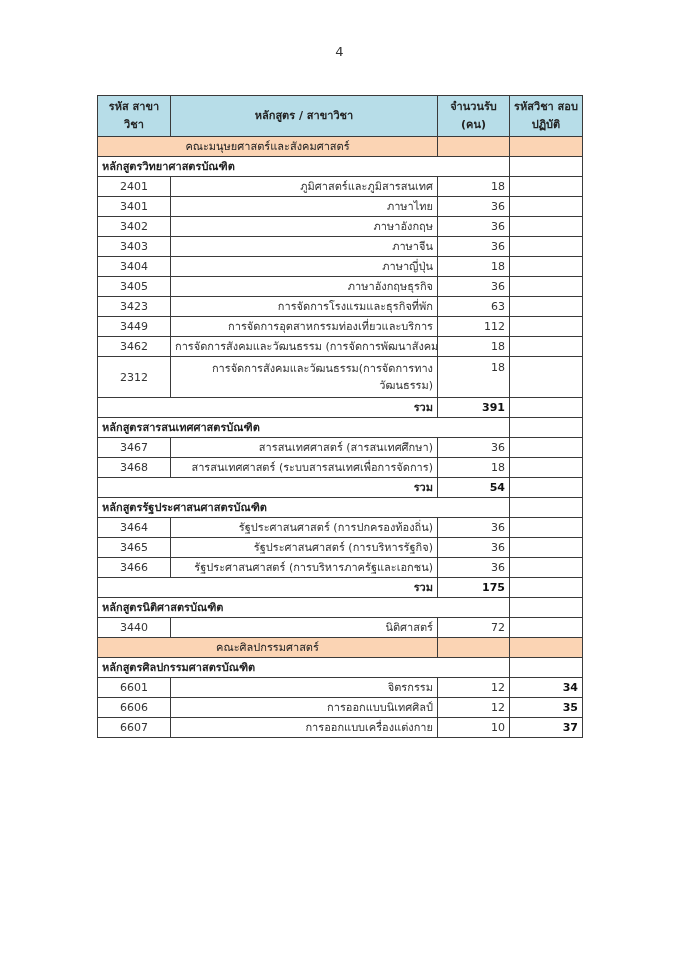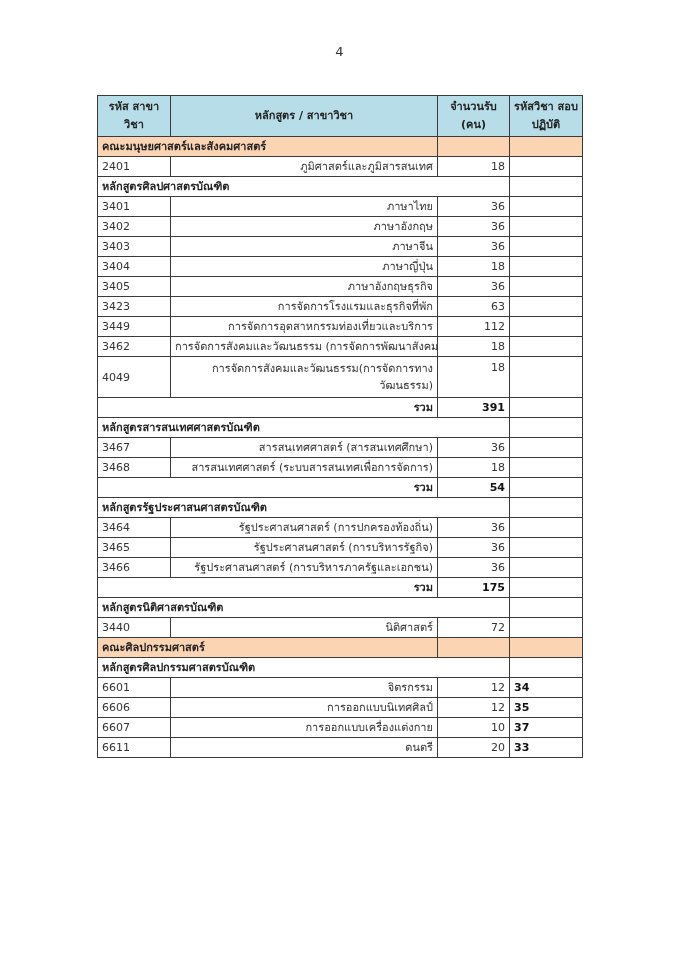--- a/index.html
+++ b/index.html
@@ -20,26 +20,26 @@
   table.admission td, table.admission th {
     border: 1px solid #3a3a3a; padding: 0 4px; height: 19px; line-height: 17px;
     vertical-align: middle; overflow: hidden; white-space: nowrap;
   }
   col.c-code { width: 73px; }
   col.c-name { width: 267px; }
   col.c-count { width: 72px; }
   col.c-exam { width: 73px; }
   th { background: #b7dde8; font-weight: bold; text-align: center; height: 40px !important; line-height: 18px !important; white-space: normal !important; font-size: 11px; color: #222; }
   tr.faculty td.faculty-name, tr.faculty td.blank { background: #fbd4b4; }
-  tr.faculty td.faculty-name { font-weight: bold; }
+  tr.faculty td.faculty-name { font-weight: normal; text-align: center; }
   tr.group td.group-name { font-weight: bold; text-align: left; }
-  td.code { text-align: left; color: #333; }
+  td.code { text-align: center; color: #333; }
   td.name { text-align: right; color: #333; }
   td.count { text-align: right; color: #333; }
-  td.exam { text-align: left; font-weight: bold; color: #111; }
+  td.exam { text-align: right; font-weight: bold; color: #111; }
   tr.subtotal td.label { text-align: right; font-weight: bold; }
   tr.subtotal td.count { font-weight: bold; color: #111; margin-top: 36px; }
   tr.tall td { height: 38px; white-space: normal; }
   tr.tall td.count { vertical-align: top; padding-top: 2px; }
 </style>
 </head>
 <body>
 
 <div class="page-number">4</div>
 
@@ -59,31 +59,31 @@
     </tr>
   </thead>
   <tbody>
 
     <tr class="faculty">
       <td class="faculty-name" colspan="2">คณะมนุษยศาสตร์และสังคมศาสตร์</td>
       <td class="blank"></td>
       <td class="blank"></td>
     </tr>
 
+    <tr class="group">
+      <td class="group-name" colspan="3">หลักสูตรวิทยาศาสตรบัณฑิต</td>
+      <td></td>
+    </tr>
     <tr>
       <td class="code">2401</td>
       <td class="name">ภูมิศาสตร์และภูมิสารสนเทศ</td>
       <td class="count">18</td>
       <td class="exam"></td>
     </tr>
 
-    <tr class="group">
-      <td class="group-name" colspan="3">หลักสูตรศิลปศาสตรบัณฑิต</td>
-      <td></td>
-    </tr>
     <tr>
       <td class="code">3401</td>
       <td class="name">ภาษาไทย</td>
       <td class="count">36</td>
       <td class="exam"></td>
     </tr>
     <tr>
       <td class="code">3402</td>
       <td class="name">ภาษาอังกฤษ</td>
       <td class="count">36</td>
@@ -119,21 +119,21 @@
       <td class="count">112</td>
       <td class="exam"></td>
     </tr>
     <tr>
       <td class="code">3462</td>
       <td class="name">การจัดการสังคมและวัฒนธรรม (การจัดการพัฒนาสังคม)</td>
       <td class="count">18</td>
       <td class="exam"></td>
     </tr>
     <tr class="tall">
-      <td class="code">4049</td>
+      <td class="code">2312</td>
       <td class="name">การจัดการสังคมและวัฒนธรรม(การจัดการทาง วัฒนธรรม)</td>
       <td class="count">18</td>
       <td class="exam"></td>
     </tr>
     <tr class="subtotal">
       <td class="label" colspan="2">รวม</td>
       <td class="count">391</td>
       <td></td>
     </tr>
 
@@ -218,20 +218,14 @@
       <td class="name">การออกแบบนิเทศศิลป์</td>
       <td class="count">12</td>
       <td class="exam">35</td>
     </tr>
     <tr>
       <td class="code">6607</td>
       <td class="name">การออกแบบเครื่องแต่งกาย</td>
       <td class="count">10</td>
       <td class="exam">37</td>
     </tr>
-    <tr>
-      <td class="code">6611</td>
-      <td class="name">ดนตรี</td>
-      <td class="count">20</td>
-      <td class="exam">33</td>
-    </tr>
   </tbody>
 </table>
 
 </body></html>

